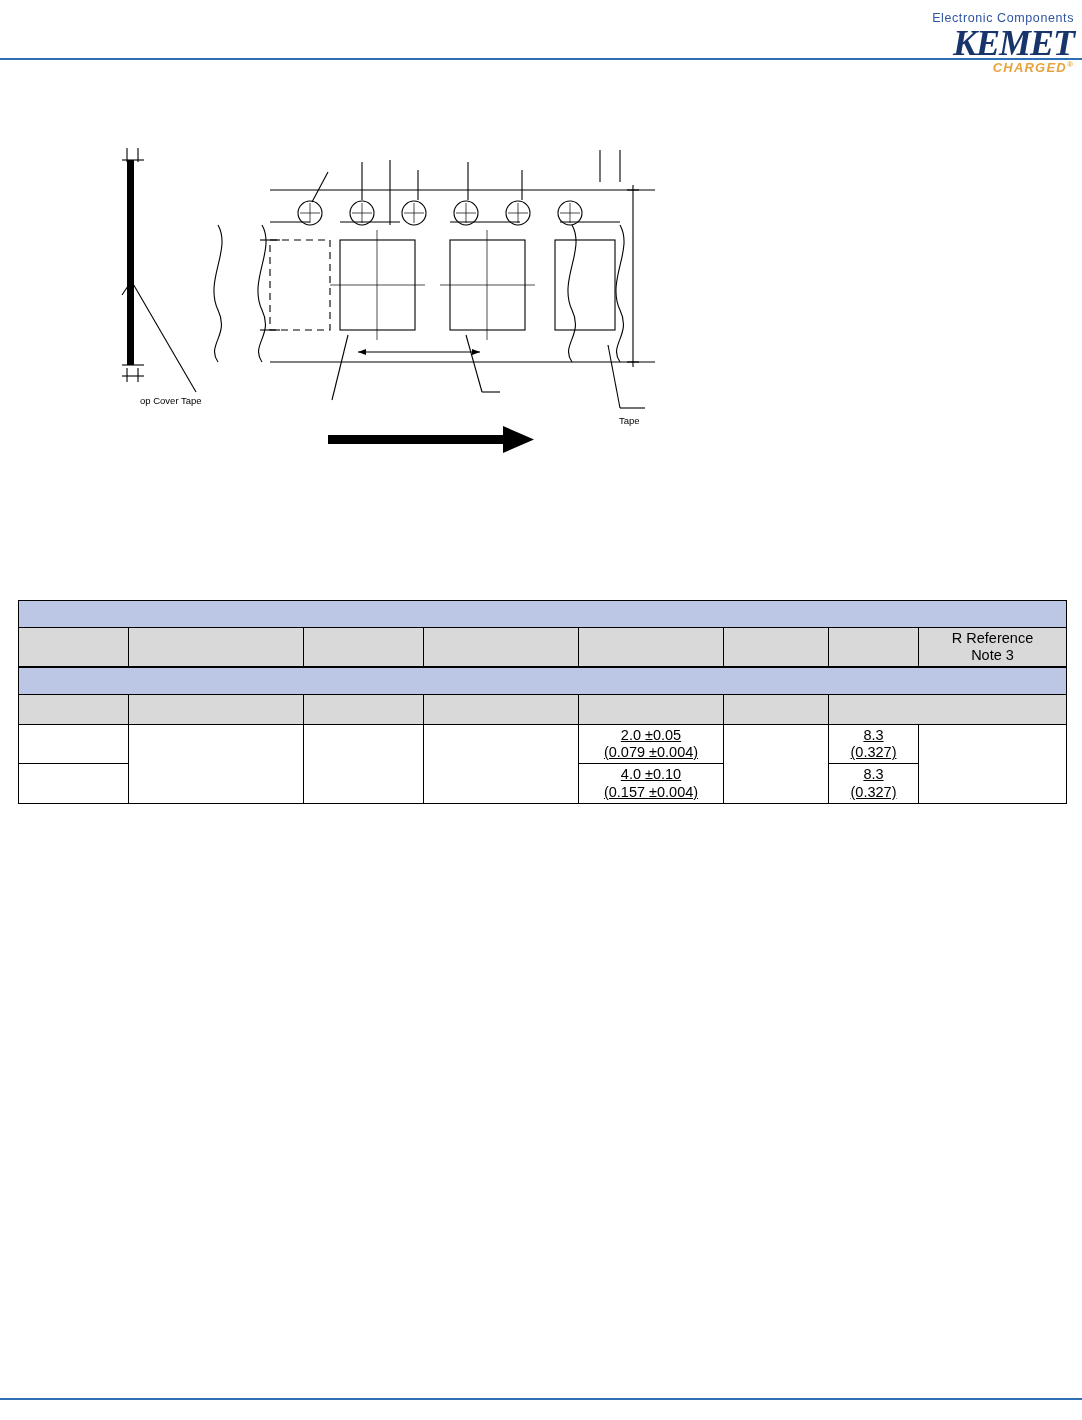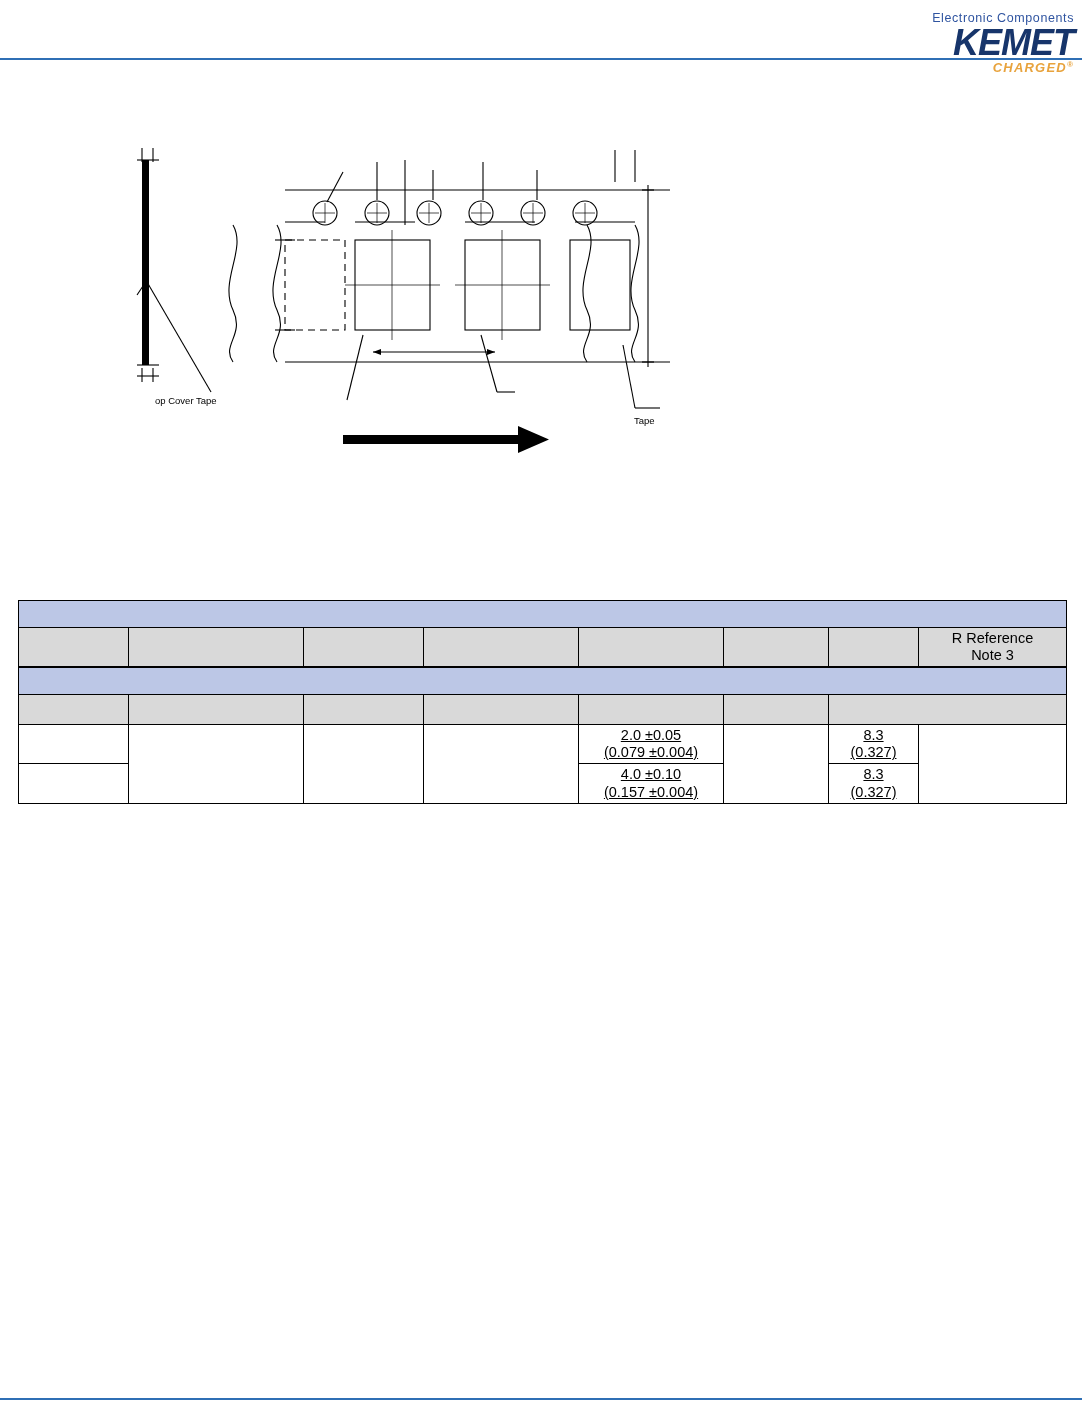--- a/index.html
+++ b/index.html
@@ -31,21 +31,21 @@
     text-align: right;
     line-height: 1;
   }
   .logo-tagline {
     font-size: 12.5px;
     color: #2f54a0;
     letter-spacing: 0.6px;
     margin-bottom: 1px;
   }
   .logo-word {
-    font-family: Liberation Sans, sans-serif;
+    font-family: Liberation Serif, serif;
     font-size: 36px;
     font-weight: bold;
     font-style: italic;
     color: #17356b;
     letter-spacing: -1px;
     line-height: 0.95;
   }
   .logo-charged {
     font-size: 13px;
     font-weight: bold;
@@ -70,21 +70,21 @@
     left: 0;
     top: 1398px;
     width: 1082px;
     height: 2px;
     background: #2f6fb5;
   }
 
   
   .drawing {
     position: absolute;
-    left: 115px;
+    left: 100px;
     top: 130px;
     width: 600px;
     height: 340px;
   }
   .drawing svg { display: block; }
 
   .dwg-label {
     position: absolute;
     font-size: 9.5px;
     font-family: "Liberation Sans", sans-serif;

